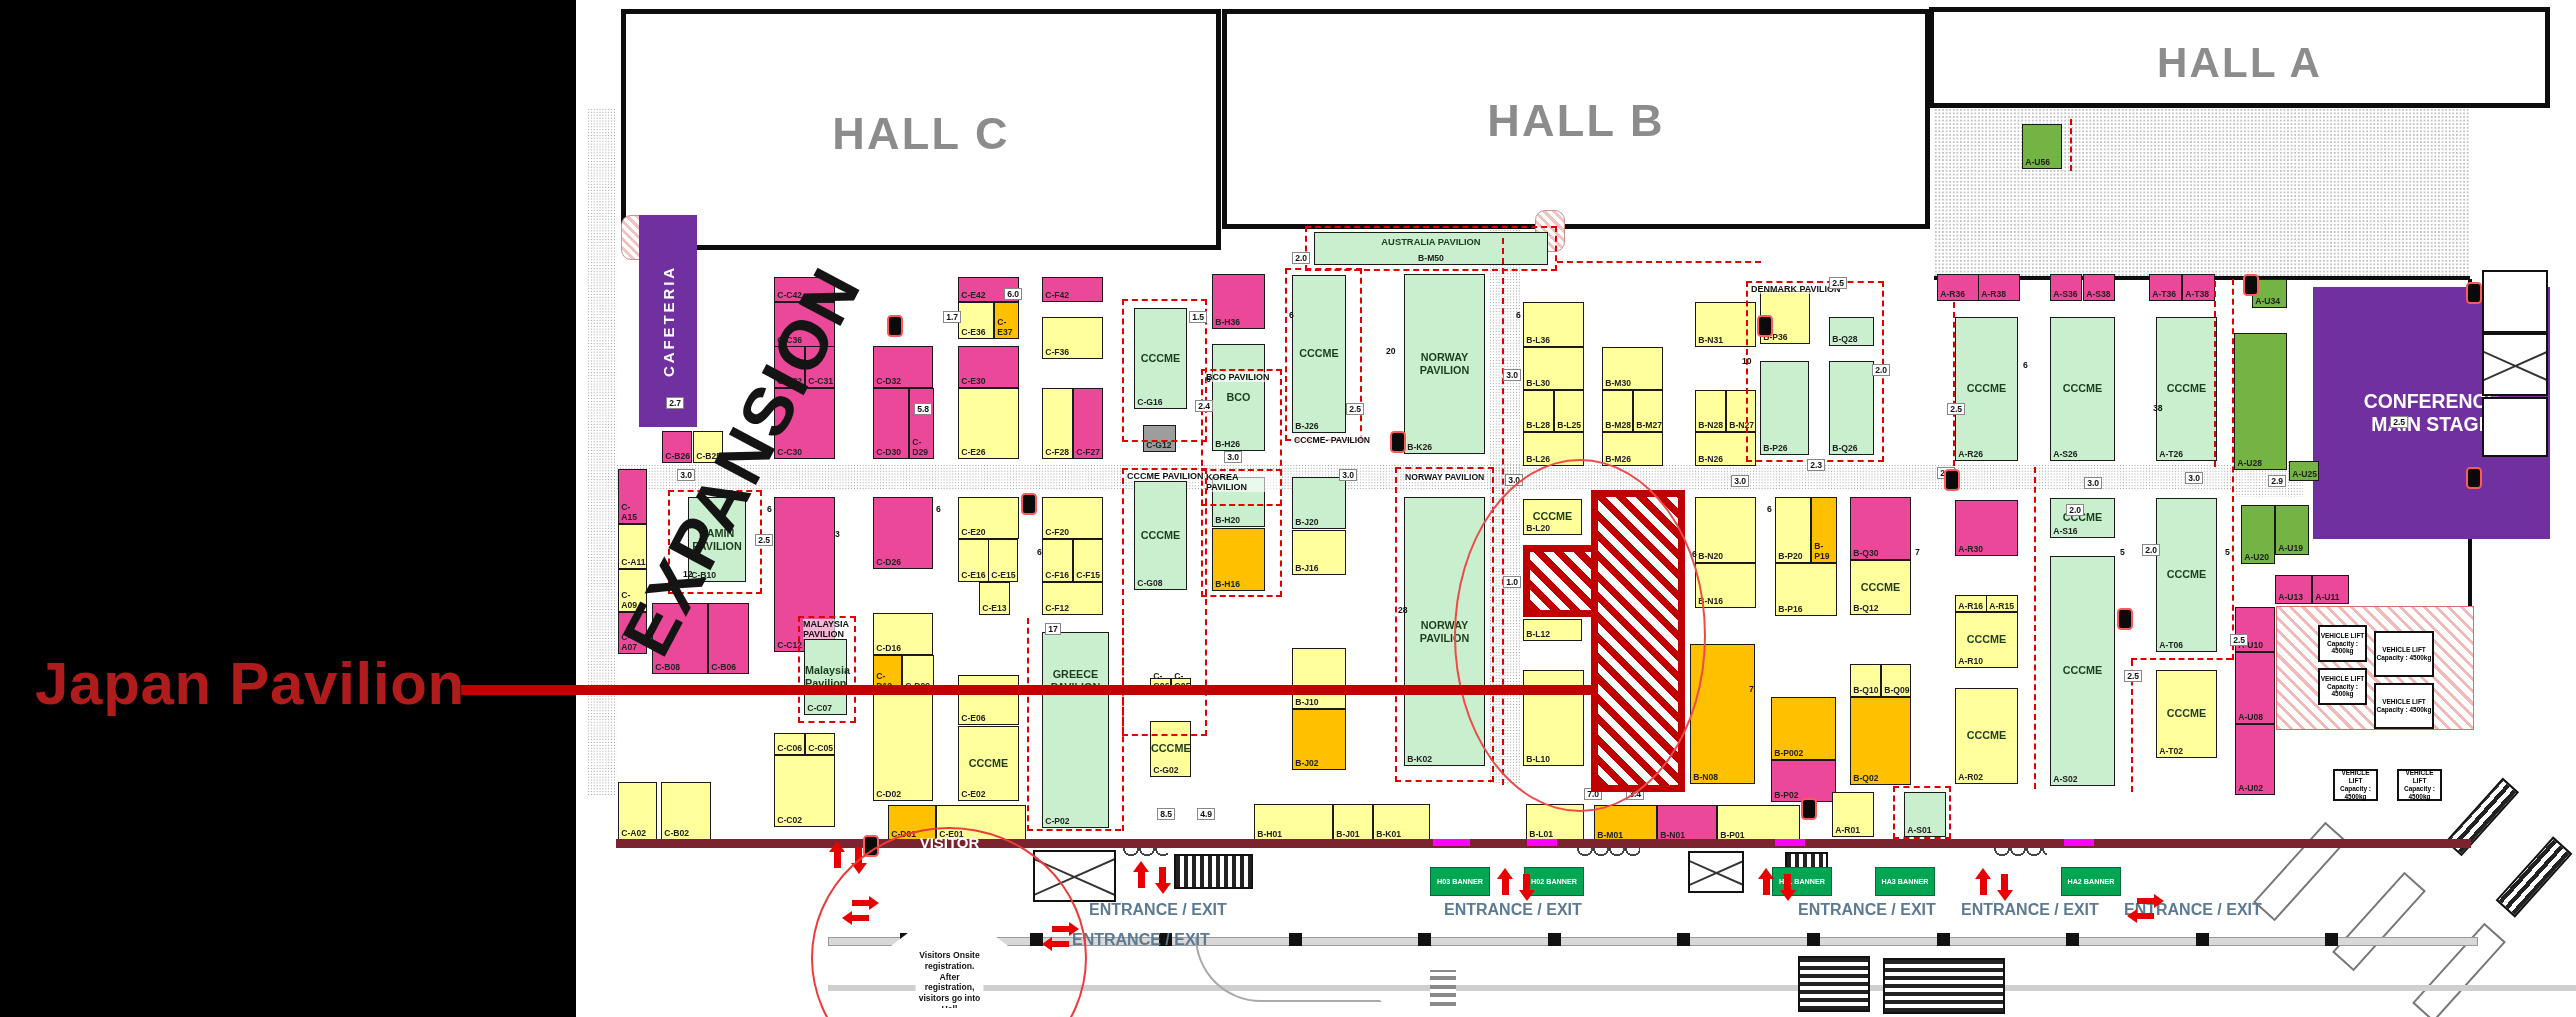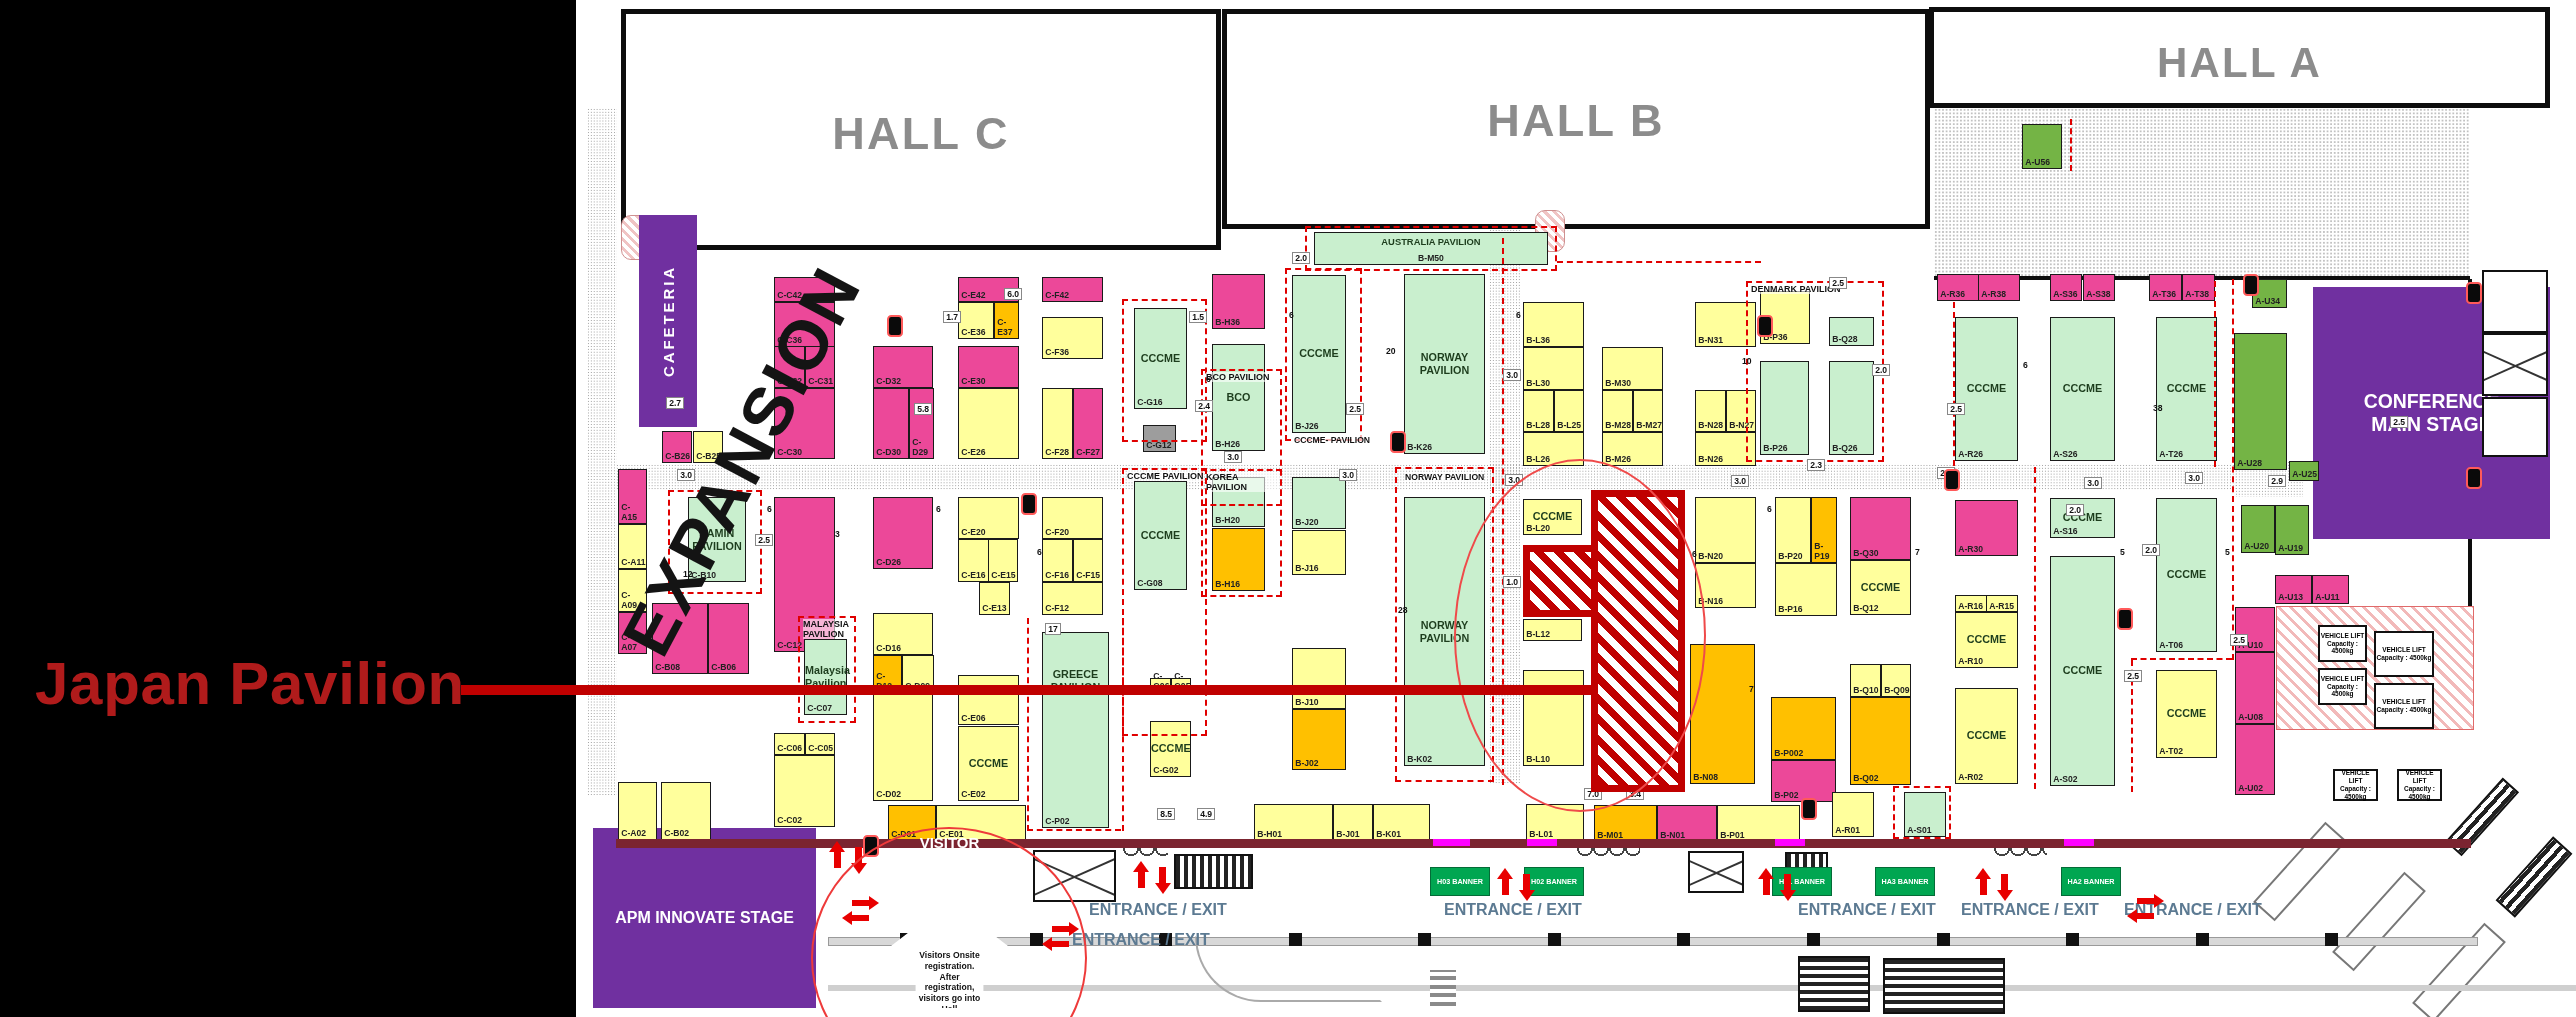--- a/index.html
+++ b/index.html
@@ -143,21 +143,20 @@
   <div class="blackline" style="left:2468px;top:279px;width:3.6px;height:330px;"></div>
   <div class="hatchblob" style="left:621px;top:215px;width:33px;height:45px;"></div>
   <div class="hatchblob" style="left:1535px;top:210px;width:30px;height:42px;"></div>
 
   <div class="dotband" style="left:616px;top:464px;width:1620px;height:26px;"></div>
   <div class="dotband" style="left:1489px;top:229px;width:32px;height:556px;"></div>
 
   <div class="expansion">EXPANSION</div>
 
   <div class="purple vtext" style="left: 639px; top: 215px; width: 58px; height: 212px;"><span style="white-space: pre-line; font-size: 15px;">CAFETERIA</span></div>
-    <div class="purple" style="left: 593px; top: 828px; width: 223px; height: 180px;"><span style="white-space: pre-line; font-size: 16px;">APM INNOVATE STAGE</span></div>
     <div class="purple" style="left: 2313px; top: 287px; width: 237px; height: 252px;"><span style="white-space: pre-line; font-size: 19.4px;">CONFERENCE
 MAIN STAGE</span></div>
     <div>
     
   </div>
 
   <div class="booth c-w" style="left: 618px; top: 469px; width: 29px; height: 55px;">
         <span class="bc" style="white-space: pre-line;"></span>
         <span class="bl" style="white-space: pre-line;">C-A15</span>
       </div>
@@ -687,21 +686,21 @@
         <span class="bl" style="white-space: pre-line;">A-U34</span>
       </div>
     <div class="booth c-G" style="left: 2234px; top: 333px; width: 53px; height: 137px;">
         <span class="bc" style="white-space: pre-line;"></span>
         <span class="bl" style="white-space: pre-line;">A-U28</span>
       </div>
     <div class="booth c-G" style="left: 2289px; top: 461px; width: 30px; height: 20px;">
         <span class="bc" style="white-space: pre-line;"></span>
         <span class="bl" style="white-space: pre-line;">A-U25</span>
       </div>
-    <div class="booth c-G" style="left: 2241px; top: 505px; width: 34px; height: 48px;">
+    <div class="booth c-G" style="left: 2241px; top: 505px; width: 34px; height: 59px;">
         <span class="bc" style="white-space: pre-line;"></span>
         <span class="bl" style="white-space: pre-line;">A-U20</span>
       </div>
     <div class="booth c-G" style="left: 2275px; top: 505px; width: 34px; height: 50px;">
         <span class="bc" style="white-space: pre-line;"></span>
         <span class="bl" style="white-space: pre-line;">A-U19</span>
       </div>
     <div class="booth c-w" style="left: 2275px; top: 575px; width: 37px; height: 29px;">
         <span class="bc" style="white-space: pre-line;"></span>
         <span class="bl" style="white-space: pre-line;">A-U13</span>

